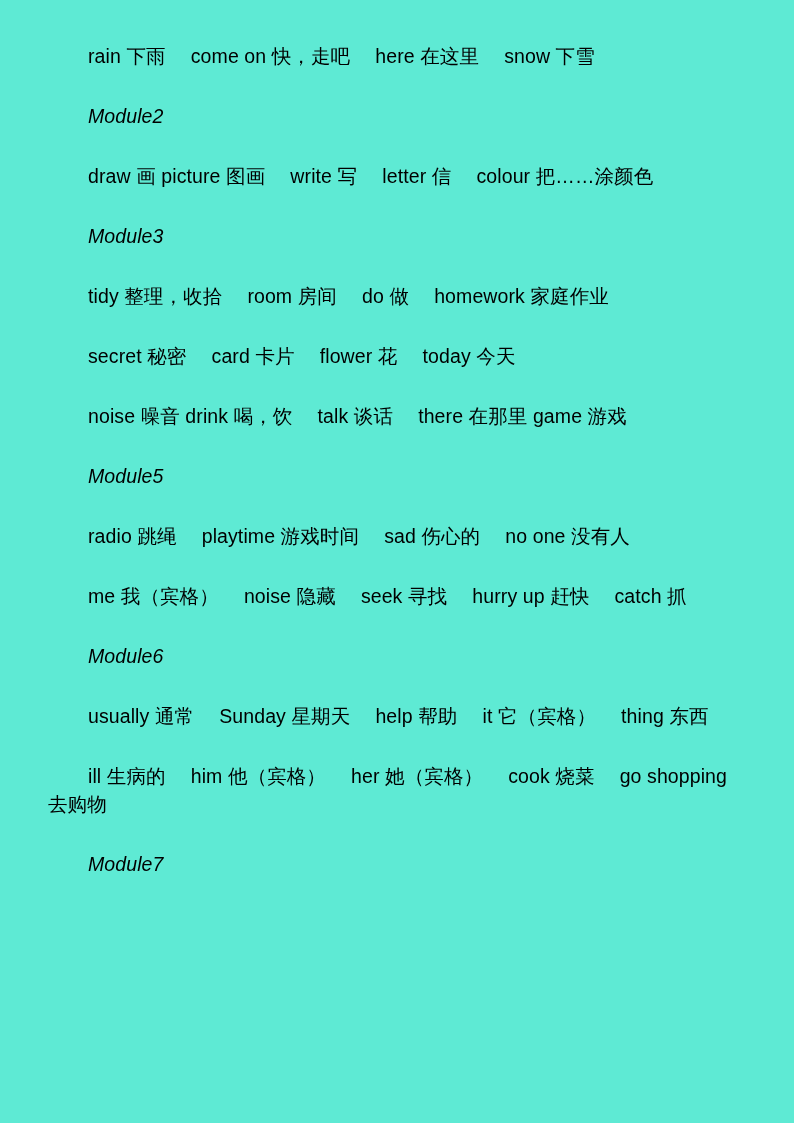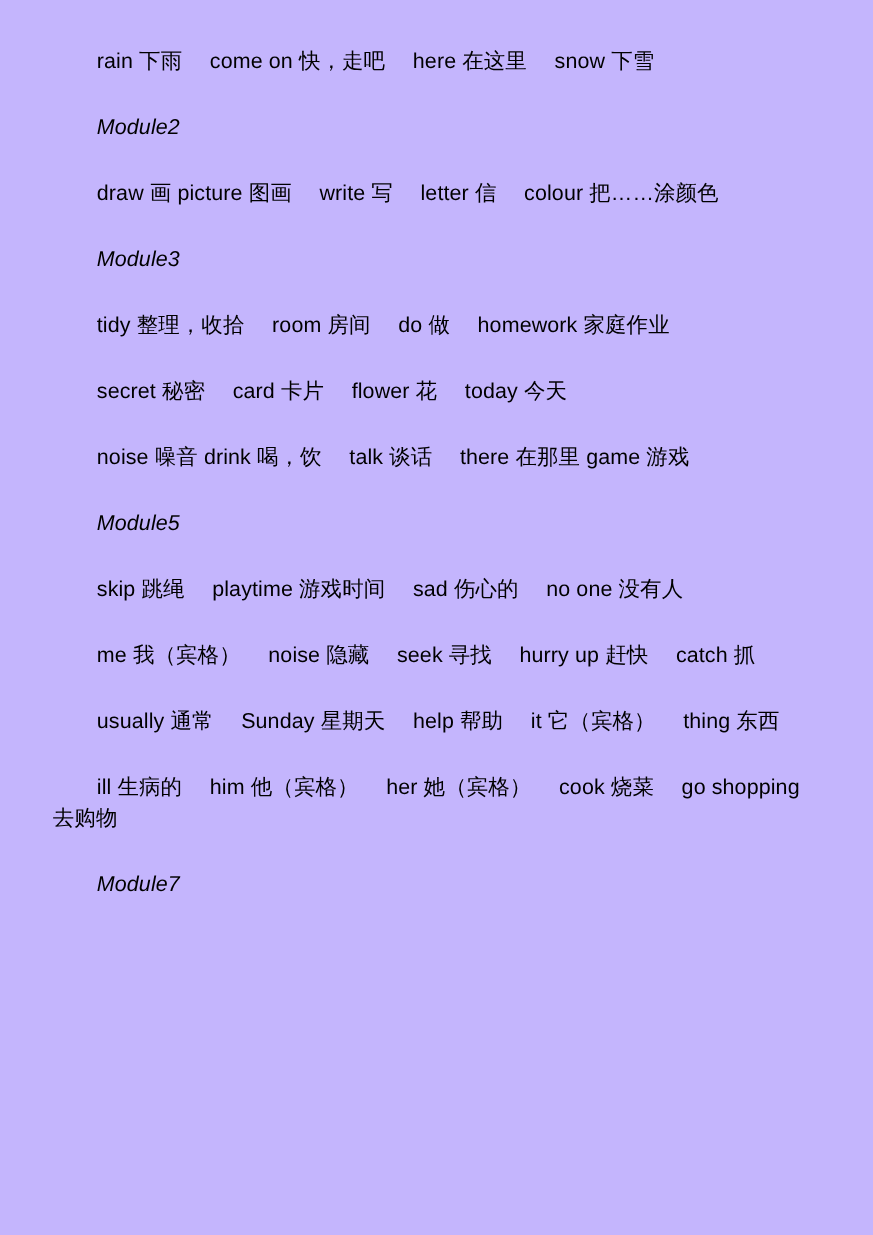--- a/index.html
+++ b/index.html
@@ -12,21 +12,21 @@
     height: 1123px;
     font-family: "Liberation Sans", "DejaVu Sans", sans-serif;
     color: #000000;
     overflow: hidden;
   }
   .page {
     box-sizing: border-box;
     width: 794px;
     height: 1123px;
     padding: 42px 49px 0 48px;
-    background: #c4b5fd;
+    background: #5eead4;
   }
   .doc-body {
     width: 697px;
   }
   .para {
     font-size: 19.5px;
     line-height: 28px;
     margin: 0 0 32px 0;
     text-indent: 40px;
     text-align: left;
@@ -48,19 +48,20 @@
 <div class="page">
   <div class="doc-body" id="doc-body">
       <p class="para">rain 下雨　 come on 快，走吧　 here 在这里　 snow 下雪</p>
       <p class="para heading">Module2</p>
       <p class="para">draw 画 picture 图画　 write 写　 letter 信　 colour 把……涂颜色</p>
       <p class="para heading">Module3</p>
       <p class="para">tidy 整理，收拾　 room 房间　 do 做　 homework 家庭作业</p>
       <p class="para">secret 秘密　 card 卡片　 flower 花　 today 今天</p>
       <p class="para">noise 噪音 drink 喝，饮　 talk 谈话　 there 在那里 game 游戏</p>
       <p class="para heading">Module5</p>
-      <p class="para">skip 跳绳　 playtime 游戏时间　 sad 伤心的　 no one 没有人</p>
+      <p class="para">radio 跳绳　 playtime 游戏时间　 sad 伤心的　 no one 没有人</p>
       <p class="para">me 我（宾格）　 noise 隐藏　 seek 寻找　 hurry up 赶快　 catch 抓</p>
+      <p class="para heading">Module6</p>
       <p class="para">usually 通常　 Sunday 星期天　 help 帮助　 it 它（宾格）　 thing 东西</p>
       <p class="para">ill 生病的　 him 他（宾格）　 her 她（宾格）　 cook 烧菜　 go shopping 去购物</p>
       <p class="para heading">Module7</p>
     </div>
 </div>
 
 </body></html>

